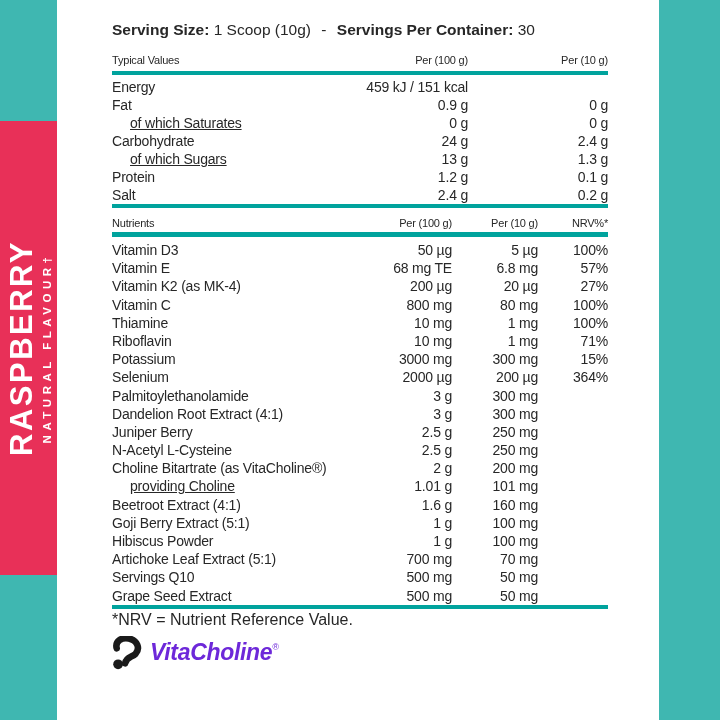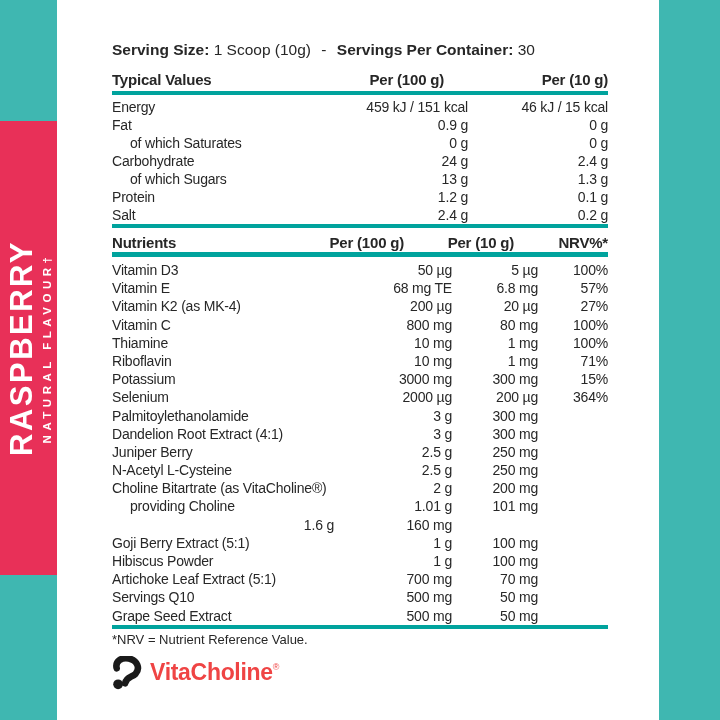--- a/index.html
+++ b/index.html
@@ -14,47 +14,47 @@
   .flavor-band { position:absolute; left:0; top:121px; width:57px; height:454px; background:var(--pink,#E83058); }
   .flavor-rotated {
     position:absolute; left:50%; top:50%; width:454px;
     transform:translate(-50%,-50%) rotate(-90deg);
     text-align:center; color:#ffffff;
   }
   .flavor-name { font-size:31px; font-weight:800; letter-spacing:2.5px; line-height:32px; }
   .flavor-sub  { font-size:11.5px; font-weight:700; letter-spacing:4.5px; margin-top:3px; }
 
   
-  .content { position:absolute; left:112px; top:40px; width:496px; }
+  .content { position:absolute; left:112px; top:20px; width:496px; }
 
   .serving-line { font-size:15.5px; height:20px; line-height:20px; white-space:nowrap; }
   .serving-line .b { font-weight:700; }
   .serving-line .sep { margin:0 6px; }
 
-  .thead { display:grid; font-weight:700; font-size:15px; letter-spacing:-0.2px;gap:24px; }
+  .thead { display:grid; font-weight:400; font-size:11px; letter-spacing:-0.2px; }
   .thead.t1 { grid-template-columns:1fr 170px 140px; margin-top:9px; height:22px; line-height:22px; }
   .thead.t2 { grid-template-columns:1fr 118px 86px 70px; margin-top:6px; height:18px; line-height:18px; }
 
   .rule { height:4px; background:var(--rule,#00A39D); }
   .rule.thick { height:5px; }
 
   .rows .row { display:grid; font-size:14px; letter-spacing:-0.2px; }
   .rows.t1rows { margin-top:3px; }
   .rows.t1rows .row { grid-template-columns:1fr 170px 140px; height:18px; line-height:18px; }
   .rows.t2rows { margin-top:4px; }
   .rows.t2rows .row { grid-template-columns:1fr 118px 86px 70px; height:18.2px; line-height:18.2px; }
   .lab { white-space:nowrap; min-width:0; overflow:visible; }
   .num { text-align:right; white-space:nowrap; }
-  .row.indent .lab { padding-left:18px; }
-
-  .footnote { margin-top:3px; font-size:13px; height:16px; line-height:16px; }
+  .row.indent .lab { padding-left:18px;text-decoration:underline; }
+
+  .footnote { margin-top:3px; font-size:16px; height:16px; line-height:16px; }
 
   .logo-row { margin-top:8px; display:flex; align-items:center; }
   .logo-icon { width:30px; height:34px; display:inline-block; margin-right:8px; flex:0 0 auto; }
-  .wordmark { font-size:23px; font-weight:700; letter-spacing:-0.3px; color:#ef4444; white-space:nowrap; }
+  .wordmark { font-size:23px; font-weight:700; letter-spacing:-0.3px; color:#6d28d9; white-space:nowrap;font-style:italic; }
   .wordmark sup { font-size:9px; font-weight:400; vertical-align:10px; }
   .tm-text { font-size:11.5px; line-height:14.5px; margin-left:14px; color:#272727; }
 </style>
 </head>
 <body>
 
 <div class="page">
 
   <div class="band-left">
     <div class="flavor-band">
@@ -81,21 +81,20 @@
       <div class="num">Per (100 g)</div>
       <div class="num">Per (10 g)</div>
     </div>
     <div class="rule"></div>
 
     <div class="rows t1rows">
 
     <div class="row">
           <div class="lab">Energy</div>
           <div class="num">459 kJ / 151 kcal</div>
-          <div class="num">46 kJ / 15 kcal</div>
         </div>
         <div class="row">
           <div class="lab">Fat</div>
           <div class="num">0.9 g</div>
           <div class="num">0 g</div>
         </div>
         <div class="row indent">
           <div class="lab">of which Saturates</div>
           <div class="num">0 g</div>
           <div class="num">0 g</div>
@@ -211,20 +210,21 @@
           <div class="num">200 mg</div>
           <div class="num"></div>
         </div>
         <div class="row indent">
           <div class="lab">providing Choline</div>
           <div class="num">1.01 g</div>
           <div class="num">101 mg</div>
           <div class="num"></div>
         </div>
         <div class="row">
+          <div class="lab">Beetroot Extract (4:1)</div>
           <div class="num">1.6 g</div>
           <div class="num">160 mg</div>
           <div class="num"></div>
         </div>
         <div class="row">
           <div class="lab">Goji Berry Extract (5:1)</div>
           <div class="num">1 g</div>
           <div class="num">100 mg</div>
           <div class="num"></div>
         </div>

